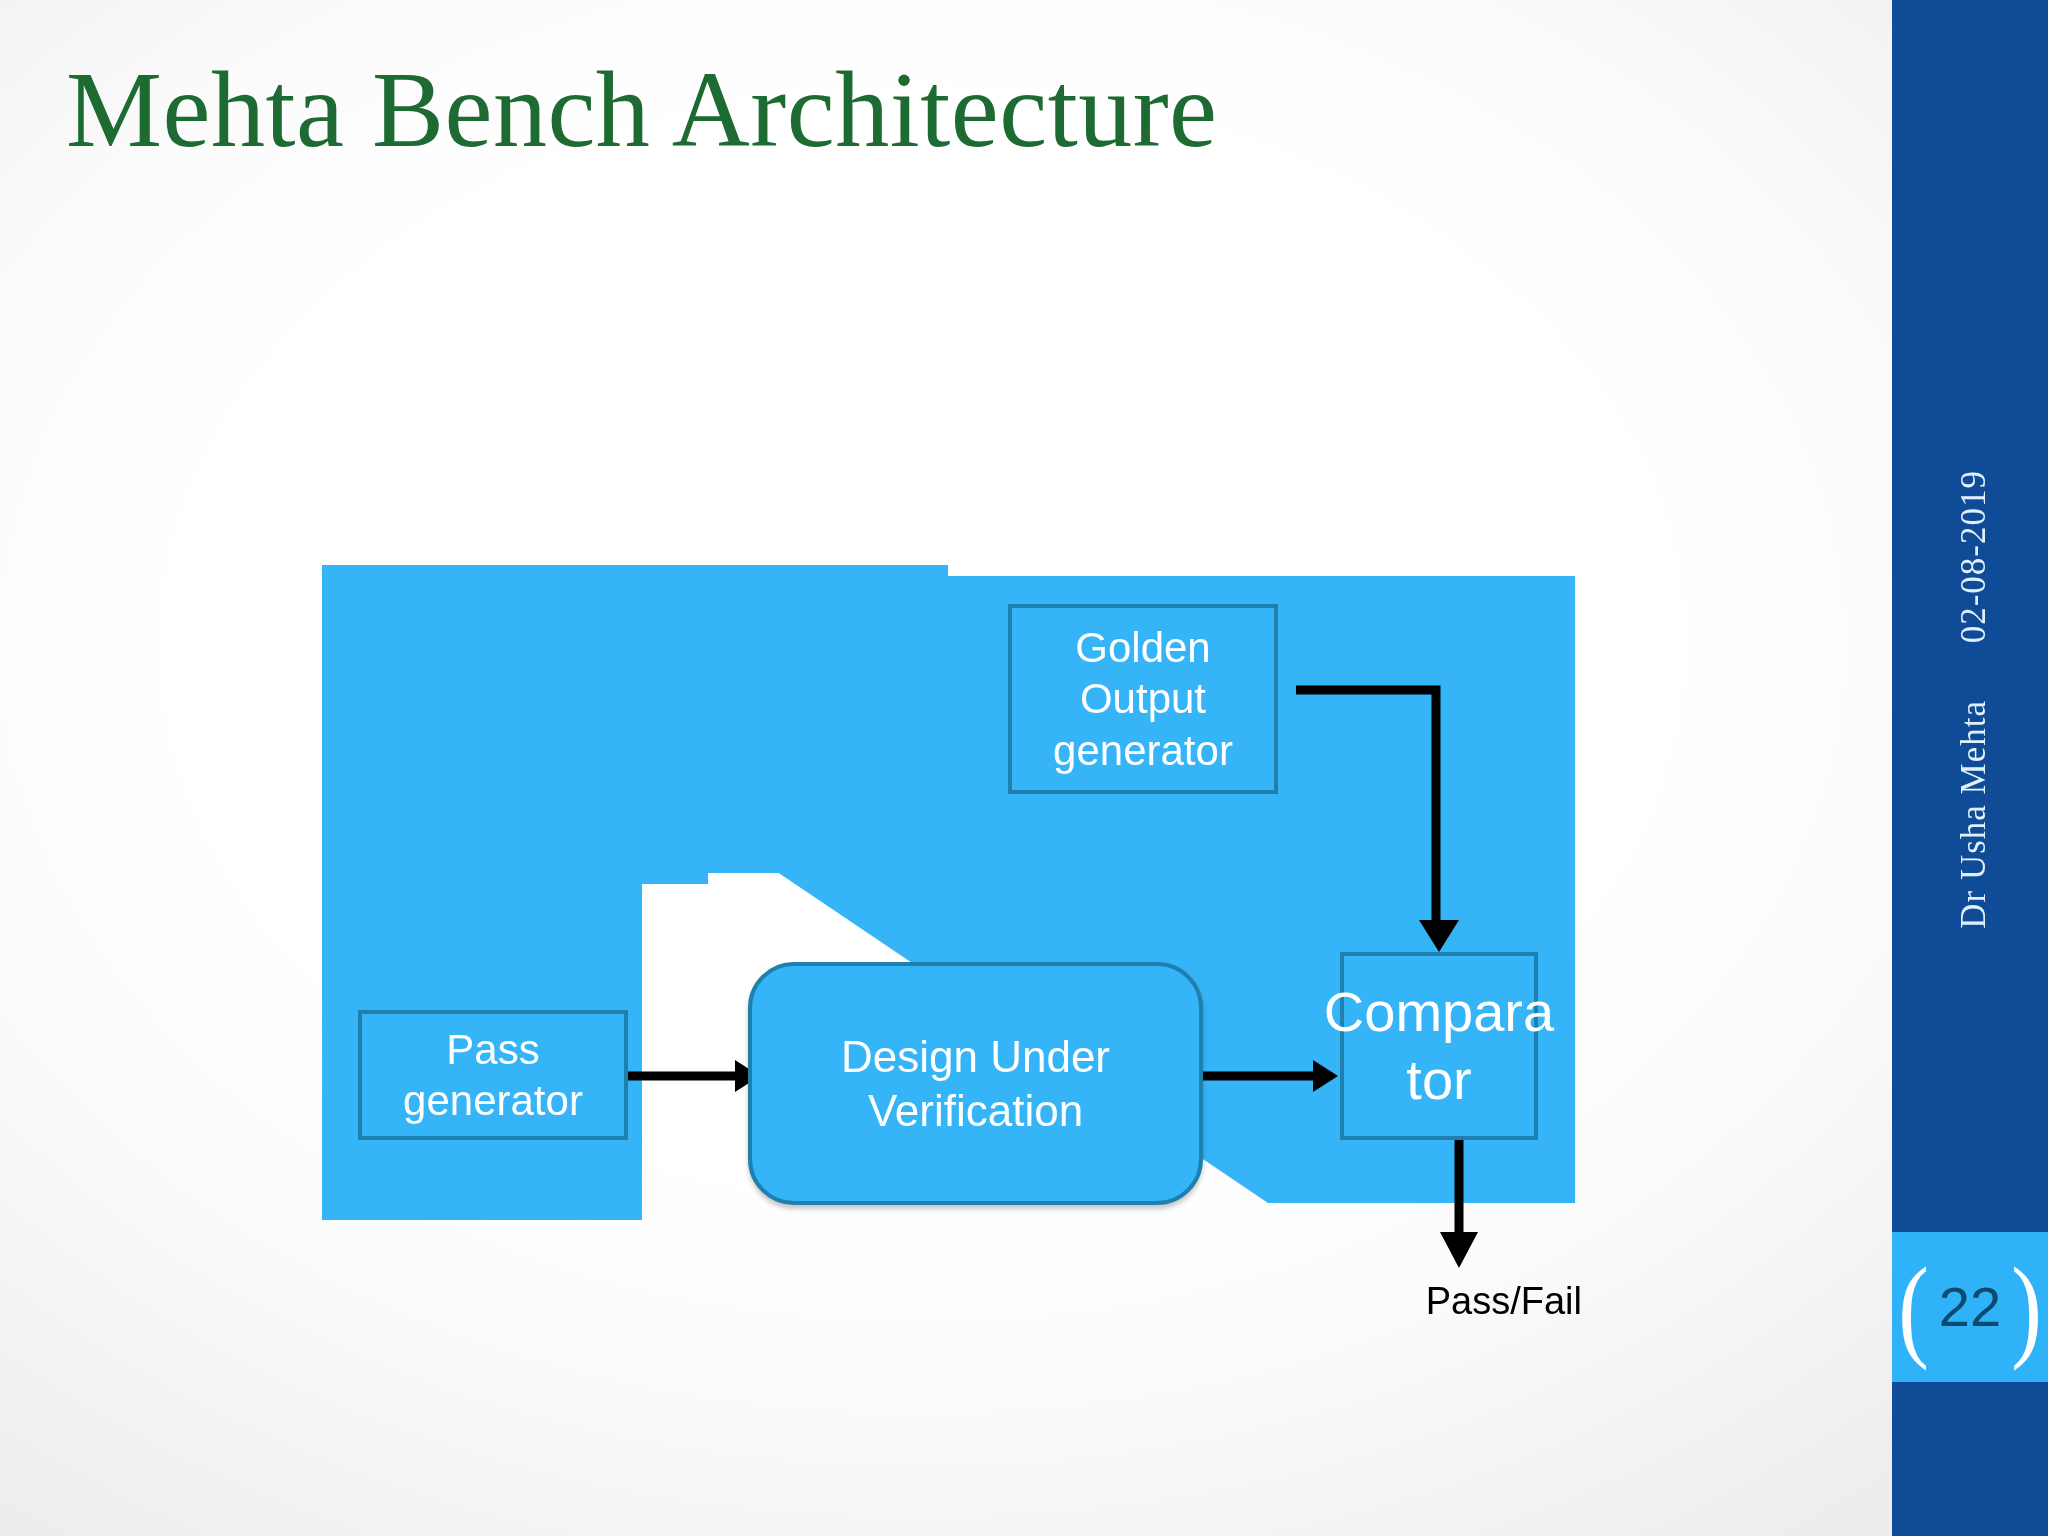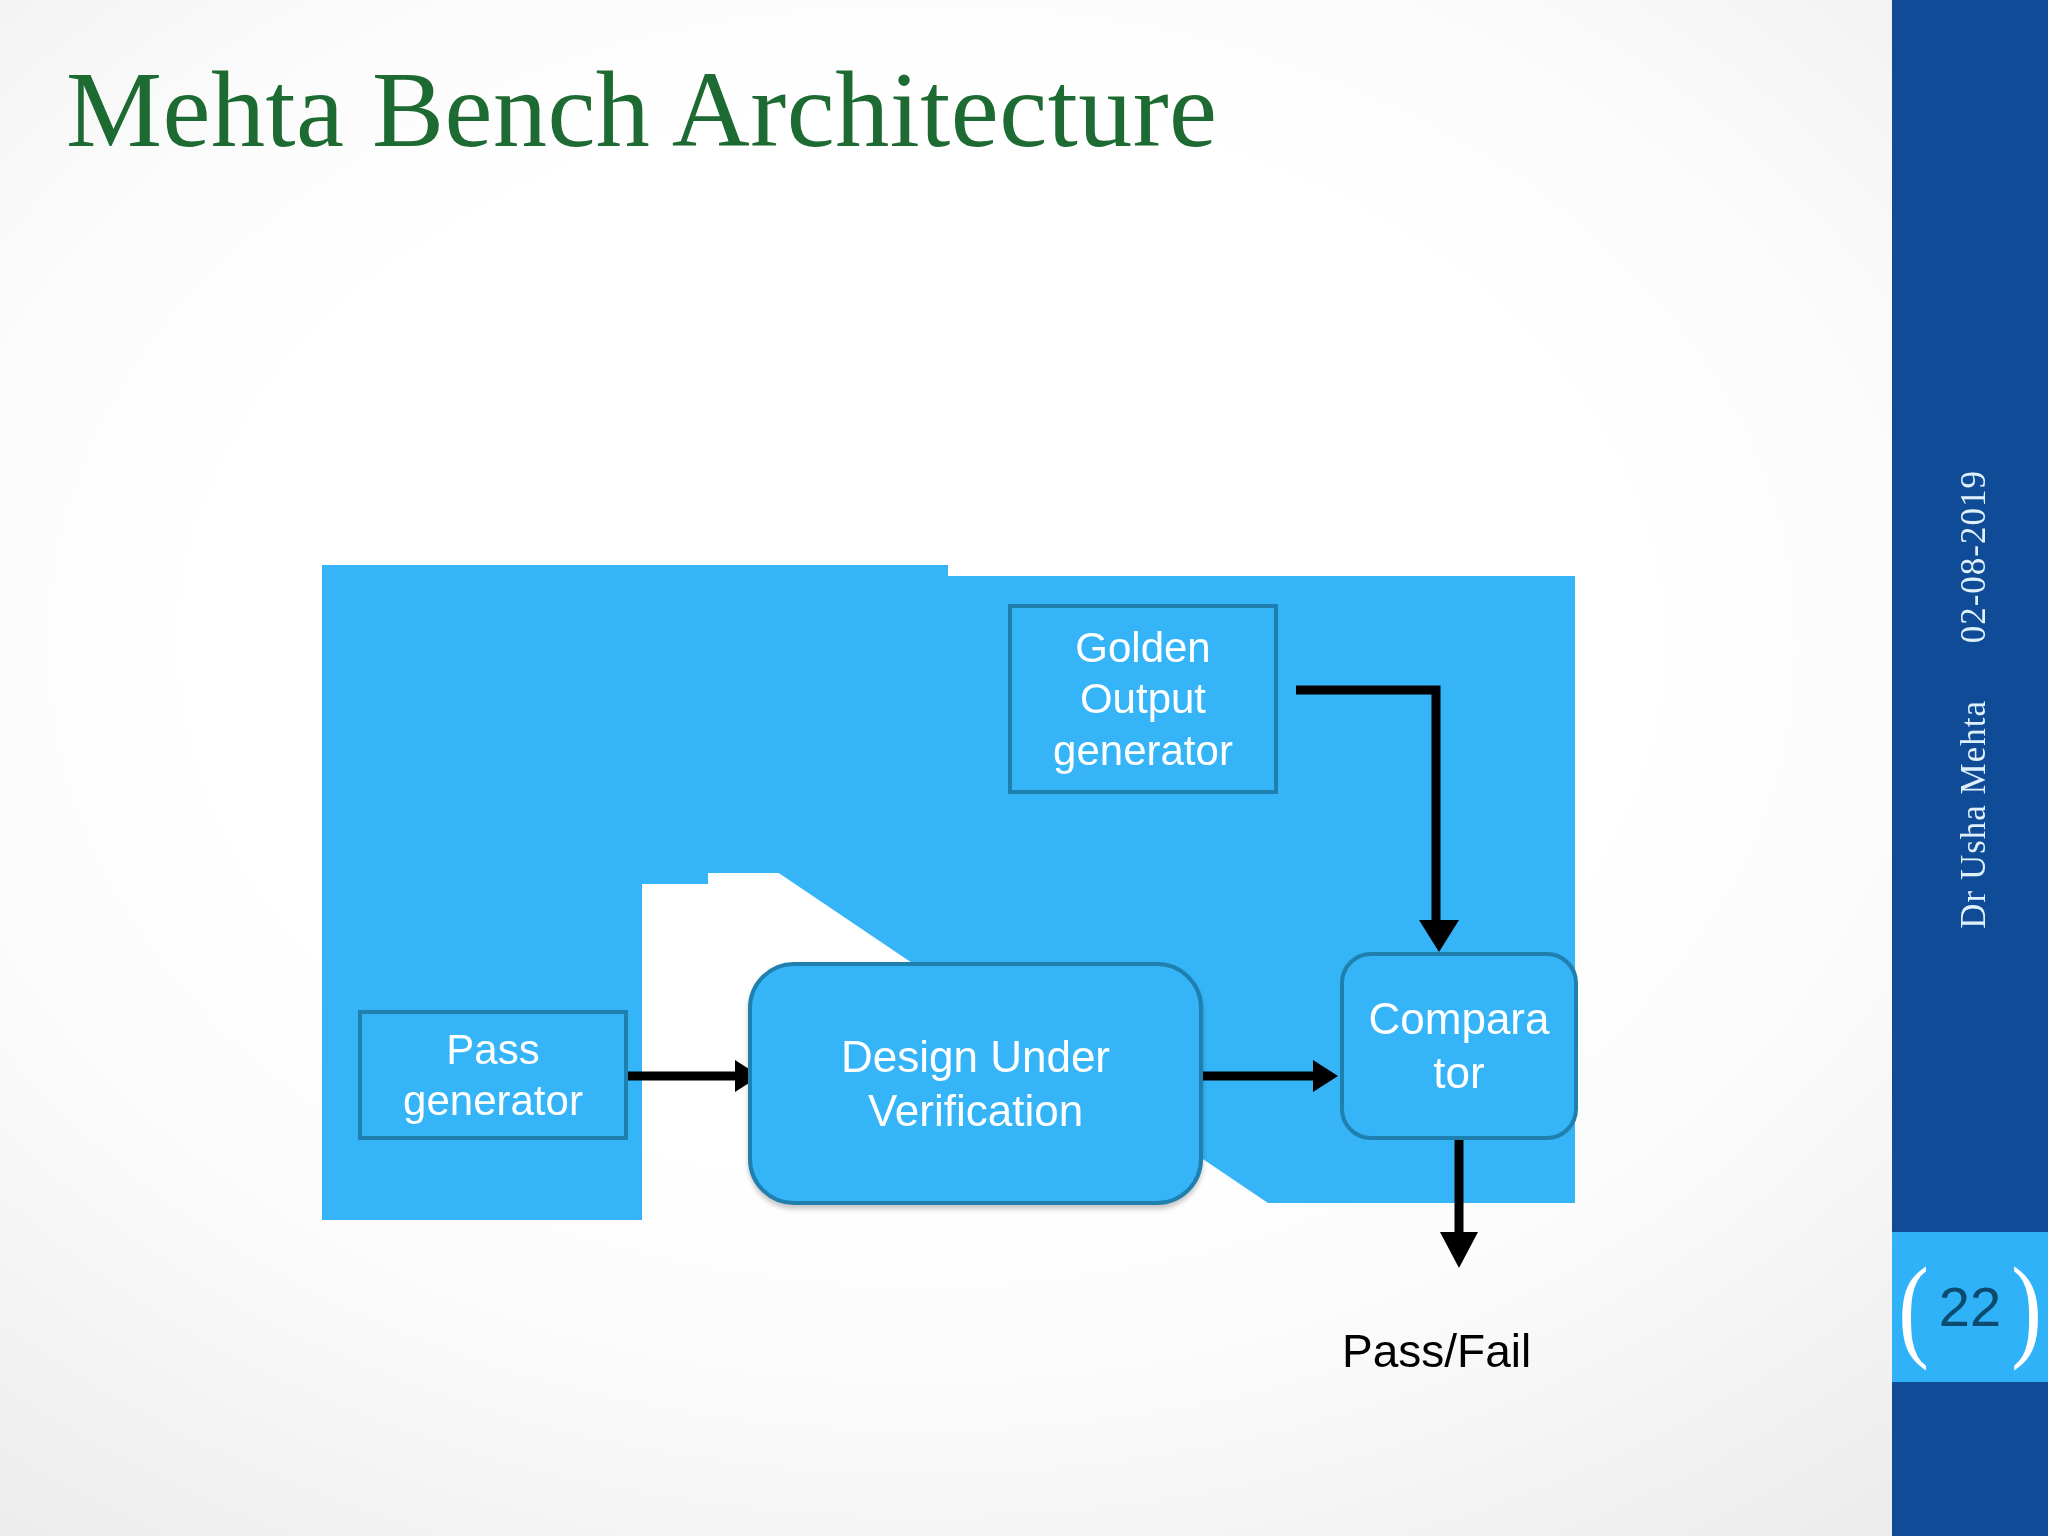--- a/index.html
+++ b/index.html
@@ -115,35 +115,33 @@
   }
   #node-duv {
     left: 748px; top: 962px;
     width: 455px; height: 243px;
     border-radius: 46px;
     font-size: 44px;
     box-shadow: 0 4px 5px rgba(0,0,0,0.22);
   }
   #node-comparator {
     left: 1340px; top: 952px;
-    width: 238px; height: 188px;
-    font-size: 44px;
-    border-radius: 31px;
+    width: 198px; height: 188px;
+    font-size: 56px;
   }
 
   
   #passfail {
     position: absolute;
     left: 1342px; top: 1280px;
     width: 240px;
-    text-align: left;
-    font-size: 46px;
+    text-align: right;
+    font-size: 38px;
     color: #000000;
     font-family: "Liberation Sans", sans-serif;
-    margin-top: 44px;
   }
 </style>
 </head>
 <body>
 
 <div id="slide">
 
   <div id="title">Mehta Bench Architecture</div>
 
   <svg id="diagram" viewBox="0 0 2048 1536" width="2048" height="1536">

